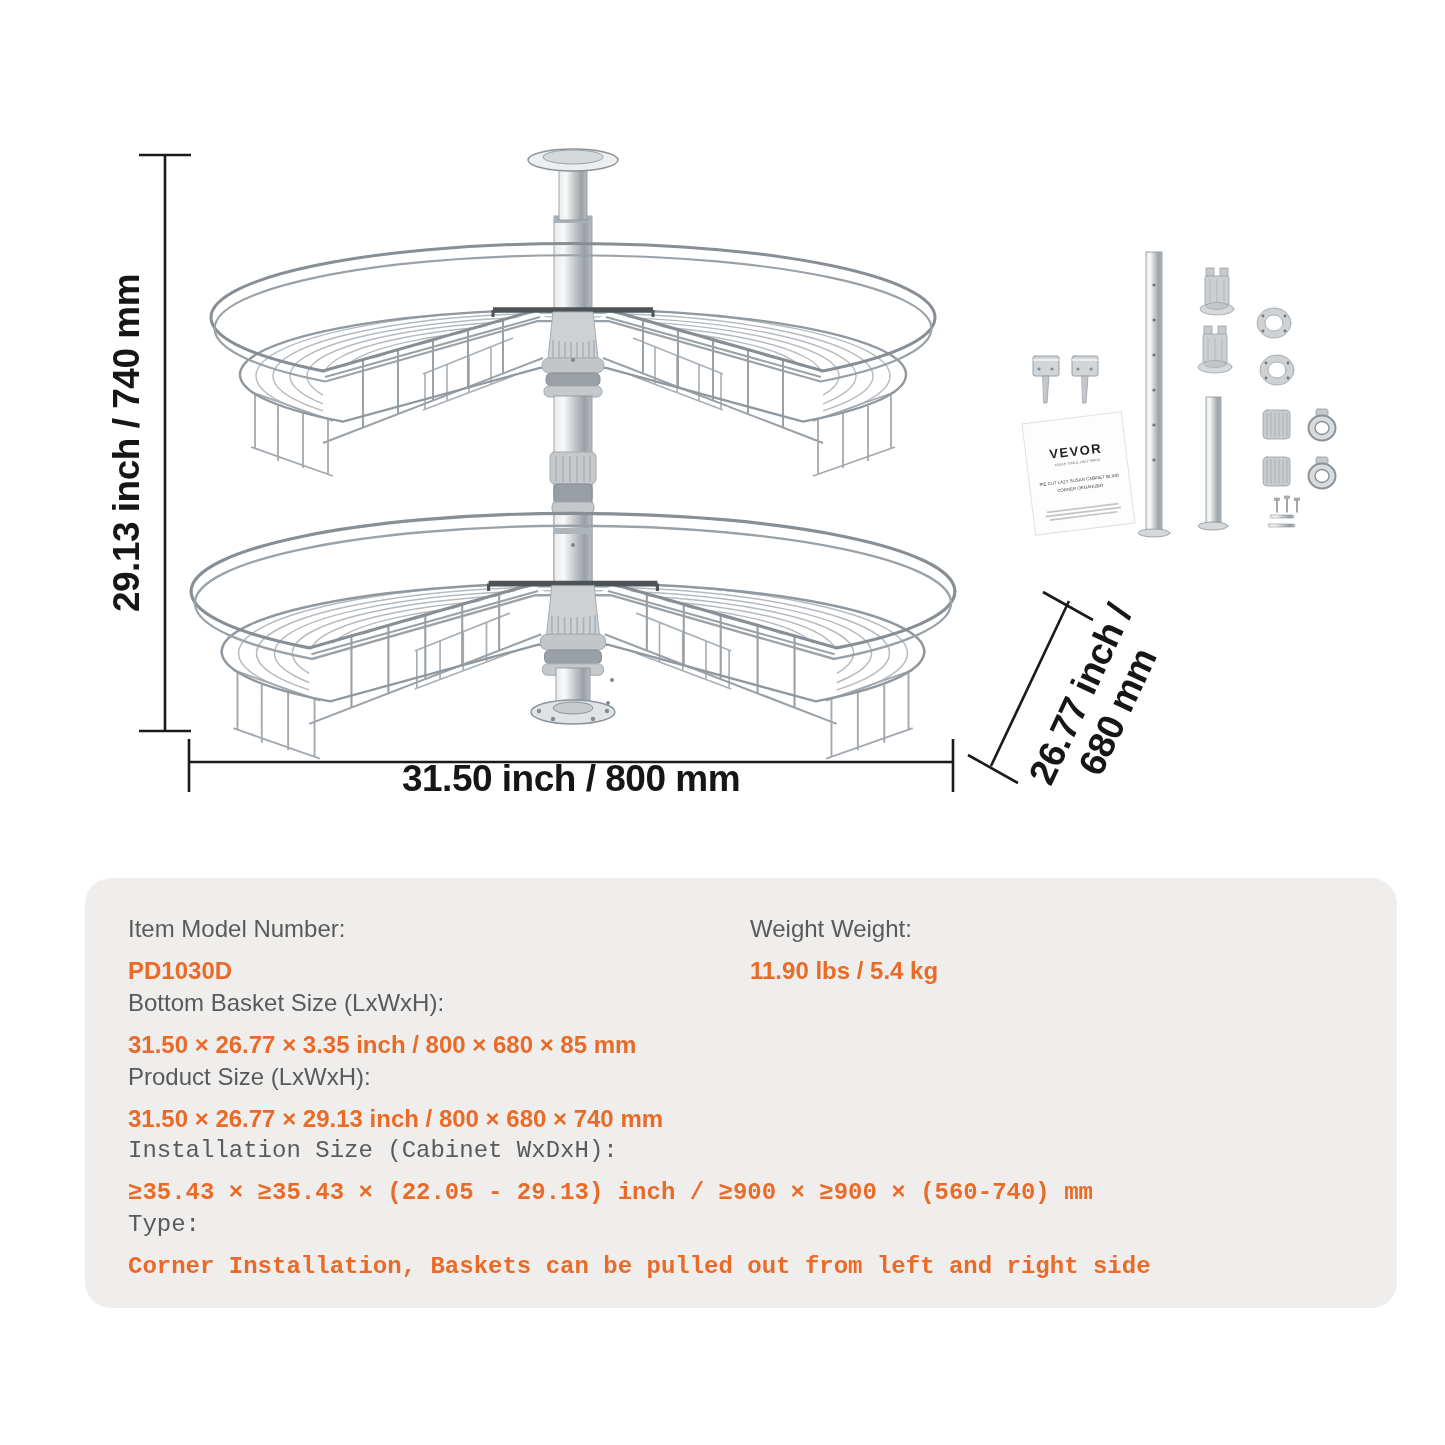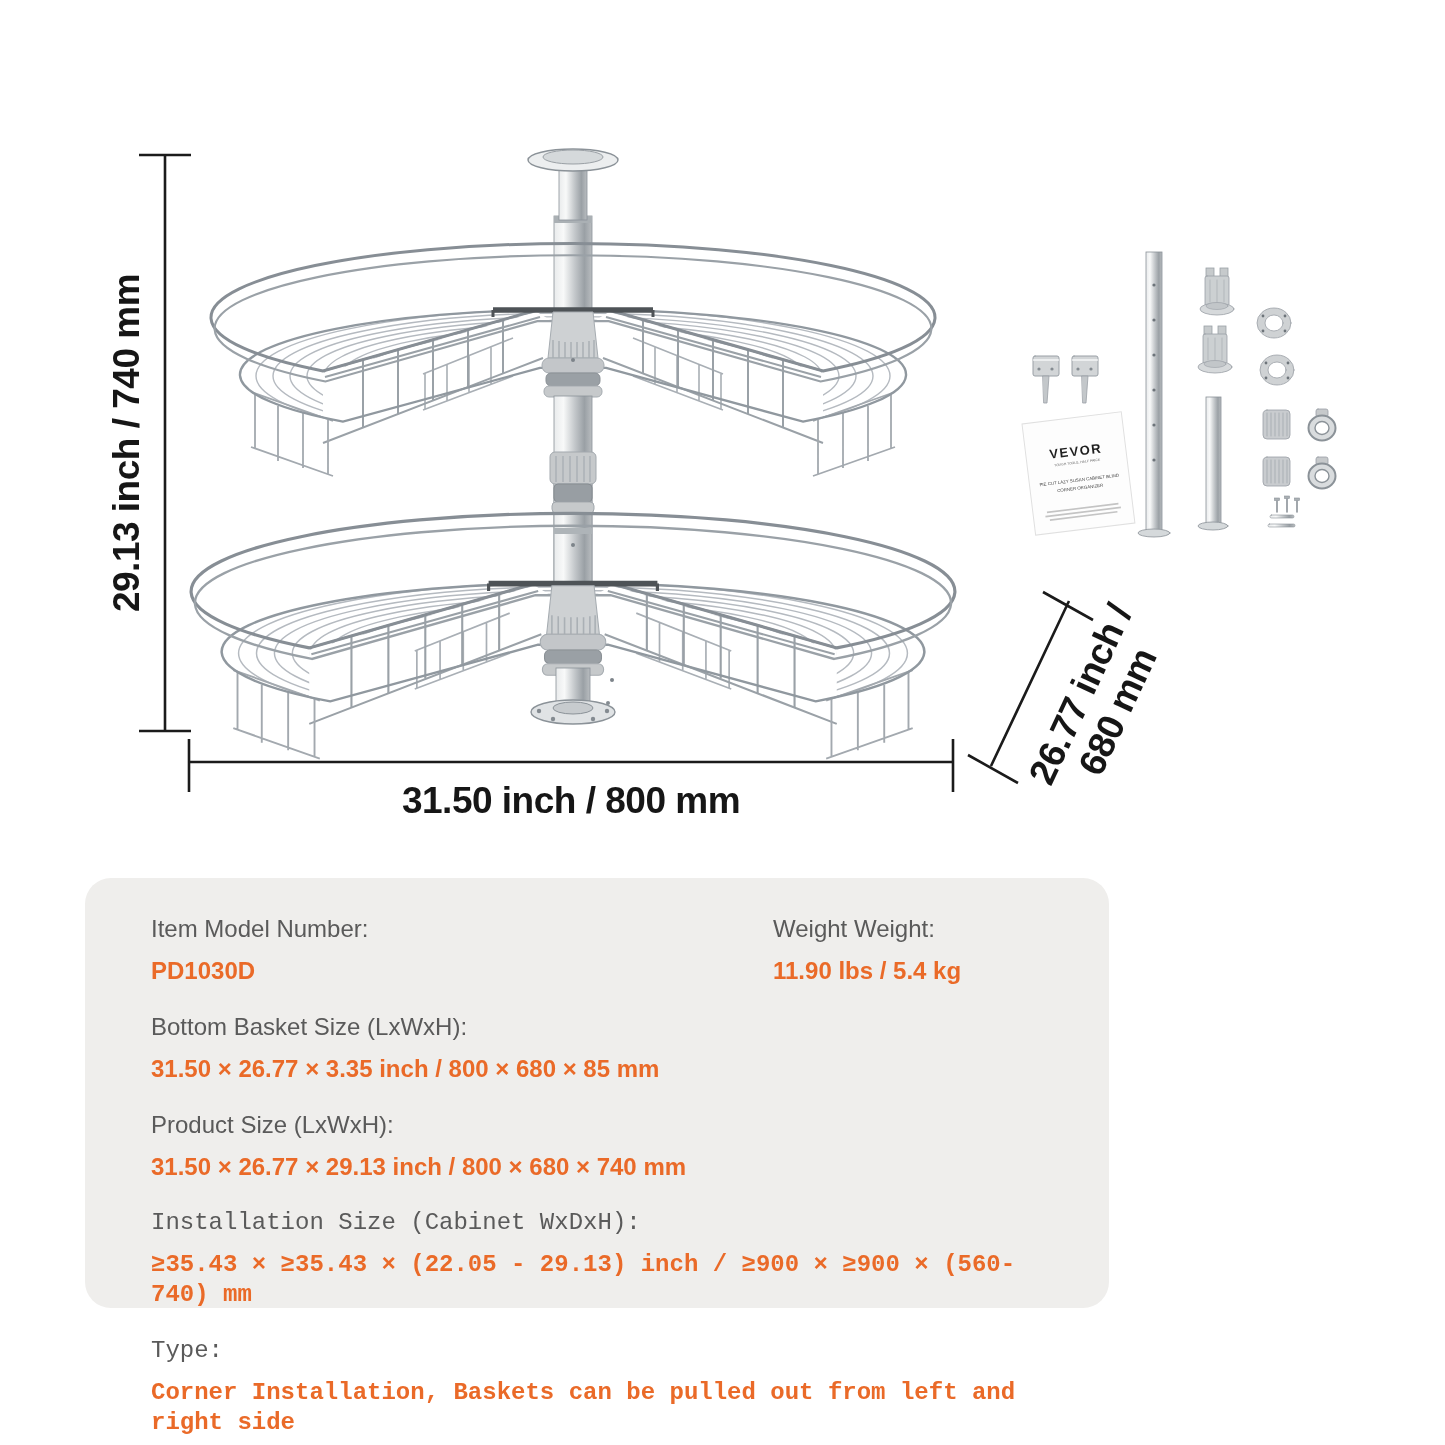--- a/index.html
+++ b/index.html
@@ -6,30 +6,30 @@
   .stage{
     position:relative;width:1445px;height:1445px;background:#ffffff;overflow:hidden;
     font-family:"Liberation Sans", sans-serif;
   }
   .art{position:absolute;left:0;top:0;}
   .dim{
     position:absolute;font-weight:700;font-size:37px;color:#161616;
     white-space:nowrap;letter-spacing:-0.5px;
   }
   .dim-h{left:127px;top:443px;transform:translate(-50%,-50%) rotate(-90deg);}
-  .dim-w{left:571px;top:801px;transform:translate(-50%,-50%);}
+  .dim-w{left:571px;top:779px;transform:translate(-50%,-50%);}
   .dim-d{
     left:1099px;top:703px;transform:translate(-50%,-50%) rotate(-65deg);
     text-align:center;line-height:41px;
   }
   .panel{
-    position:absolute;left:85px;top:878px;width:1024px;height:430px;
+    position:absolute;left:85px;top:878px;width:1312px;height:430px;
     background:#efeeec;border-radius:26px;box-sizing:border-box;
-    padding:36px 40px 0 66px;
-    display:grid;grid-template-columns:622px 1fr;row-gap:26px;
+    padding:36px 40px 0 43px;
+    display:grid;grid-template-columns:622px 1fr;row-gap:2px;
     align-content:start;
   }
   .spec{min-width:0;}
   .spec.full{grid-column:1 / span 2;font-family:Liberation Mono, monospace;}
   .spec-label{font-size:24px;line-height:30px;color:#5a5a5a;font-weight:400;}
   .spec-value{font-size:24px;line-height:30px;color:#ea6a28;font-weight:700;margin-top:12px;}
 </style>
 </head>
 <body>
 

